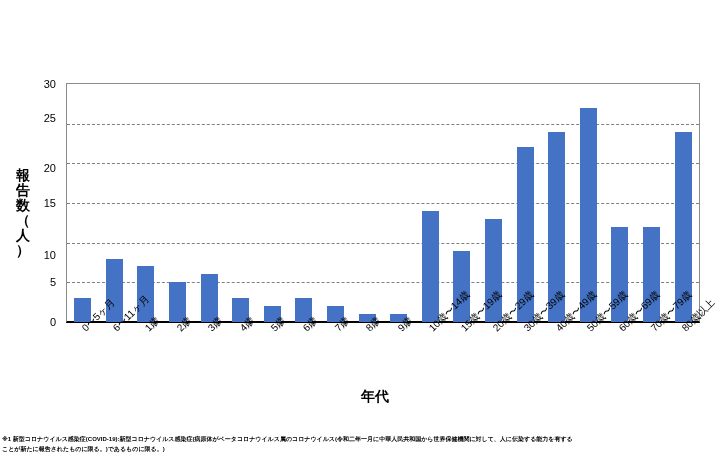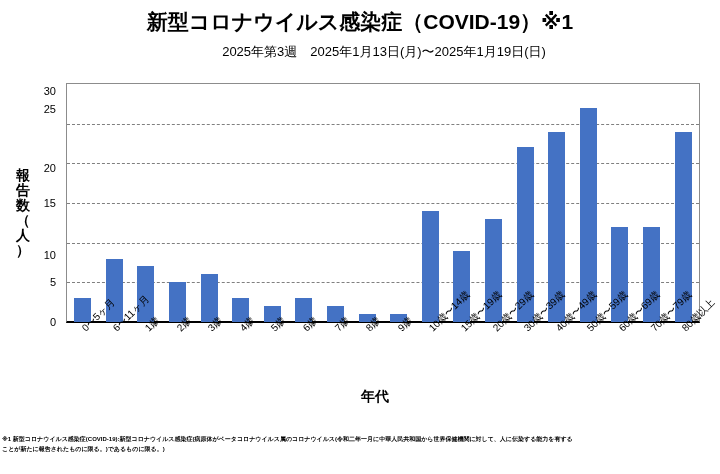--- a/index.html
+++ b/index.html
@@ -131,39 +131,37 @@
     letter-spacing:0px;
     word-break:break-all;
   }
   .footnote div{white-space:nowrap;}
 </style>
 </head>
 <body>
 
 <div id="page">
 
-  <div class="chart-title">新型コロナウイルス感染症（COVID-19）※1</div>
-  <div class="chart-subtitle">2025年第3週　2025年1月13日(月)〜2025年1月19日(日)</div>
 
   <div class="y-axis-title" id="y-axis-title">
       <span>報</span>
       <span>告</span>
       <span>数</span>
       <span>（</span>
       <span>人</span>
       <span>）</span>
     </div>
   <div class="y-ticks" id="y-ticks">
       <div class="y-tick" style="top: 239px;">0</div>
       <div class="y-tick" style="top: 199.333px;">5</div>
       <div class="y-tick" style="top: 159.667px; margin-top: 12px;">10</div>
       <div class="y-tick" style="top: 120px;">15</div>
       <div class="y-tick" style="top: 85px;">20</div>
-      <div class="y-tick" style="top: 26px;">25</div>
-      <div class="y-tick" style="top: 8px;">30</div>
+      <div class="y-tick" style="top: 35px;">25</div>
+      <div class="y-tick" style="top: 1px;">30</div>
     </div>
 
   <div class="plot-frame">
     <div class="gridlines" id="gridlines">
         <div class="gridline" style="top: 198.333px;"></div>
         <div class="gridline" style="top: 158.667px;"></div>
         <div class="gridline" style="top: 119px;"></div>
         <div class="gridline" style="top: 79.3333px;"></div>
         <div class="gridline" style="top: 39.6667px;"></div>
       </div>

